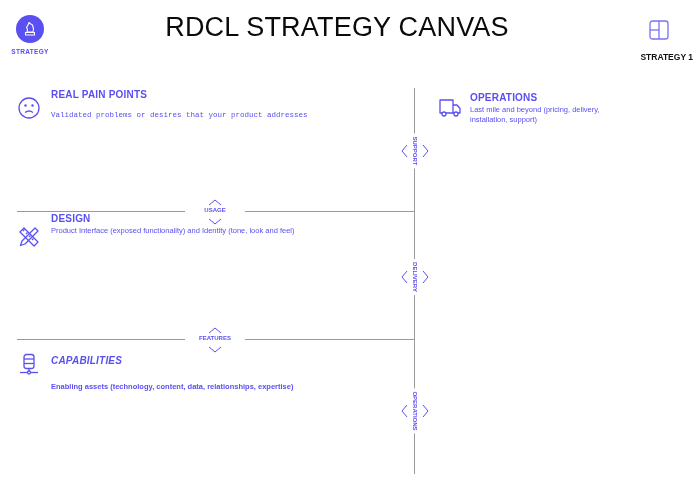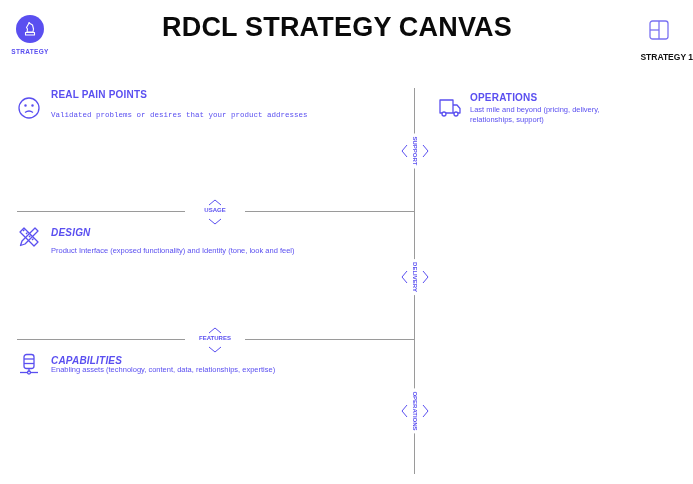--- a/index.html
+++ b/index.html
@@ -5,21 +5,21 @@
   html, body { margin: 0; padding: 0; background: #ffffff; }
   body { width: 693px; height: 484px; position: relative; overflow: hidden;
          font-family: "Liberation Sans", "DejaVu Sans", sans-serif; }
   .abs { position: absolute; }
 
   
   .strategy-badge { left: 16px; top: 15px; width: 28px; height: 28px; border-radius: 50%;
                     background: #5a4ff0; display: flex; align-items: center; justify-content: center; cursor: pointer; }
   .strategy-label { left: 4px; top: 48px; width: 52px; text-align: center; font-size: 6.5px; font-weight: bold;
                     color: #5a4ff0; letter-spacing: 0.3px; }
-  .title { left: 0; width: 674px; top: 12px; text-align: center; font-size: 27px; font-weight: bold;
+  .title { left: 0; width: 674px; top: 12px; text-align: center; font-size: 27px; font-weight: normal;
            color: #0a0a0a; letter-spacing: 0.2px; }
   .subtitle { left: 0; width: 693px; top: 52px; text-align: right; font-size: 8.5px; font-weight: bold; color: #111; }
   .layout-btn { left: 649px; top: 20px; width: 20px; height: 20px; cursor: pointer; }
 
   
   .vline { left: 414px; top: 88px; width: 1px; height: 386px; background: #9a9a9a; }
   .hline { left: 17px; width: 397px; height: 1px; background: #9a9a9a; }
 
   
   .section-icon { width: 24px; height: 24px; }
@@ -76,45 +76,45 @@
 
 <div class="abs section-icon" style="left:438px; top:96px;">
   <svg width="24" height="24" viewBox="0 0 24 24" fill="none" stroke="#5a4ff0" stroke-width="1.3" stroke-linejoin="round">
     <path d="M2 4 H15 V17 H2 Z"></path>
     <path d="M15 9 H19 L22 12.5 V17 H15"></path>
     <circle cx="6" cy="18" r="2" fill="#fff"></circle>
     <circle cx="18" cy="18" r="2" fill="#fff"></circle>
   </svg>
 </div>
 <div class="abs section-title" style="left:470px; top:92px;">OPERATIONS</div>
-<div class="abs section-desc" style="left:470px; top:105px; width:160px;">Last mile and beyond (pricing, delivery, relationships, support)</div>
+<div class="abs section-desc" style="left:470px; top:105px; width:160px;">Last mile and beyond (pricing, delivery, installation, support)</div>
 
 <div class="abs section-icon" style="left:17px; top:225px;">
   <svg width="24" height="24" viewBox="0 0 24 24" fill="none" stroke="#5a4ff0" stroke-width="1.3" stroke-linejoin="round">
     <path d="M3 7 L7 3 L21 17 L17 21 Z"></path>
     <path d="M6 6 L7.5 4.5 M9 9 L10.5 7.5 M12 12 L13.5 10.5 M15 15 L16.5 13.5"></path>
     <path d="M18 3 L21 6 L8 19 L3.5 20.5 L5 16 Z"></path>
   </svg>
 </div>
-<div class="abs section-title" style="left:51px; top:227px;font-style:italic;">DESIGN</div>
-<div class="abs section-desc" style="left:51px; top:246px; width:340px;">Product Interface (exposed functionality) and Identity (tone, look and feel)</div>
+<div class="abs section-title" style="left:51px; top:213px;">DESIGN</div>
+<div class="abs section-desc" style="left:51px; top:226px; width:340px;">Product Interface (exposed functionality) and Identity (tone, look and feel)</div>
 
 <div class="abs section-icon" style="left:17px; top:353px;">
   <svg width="24" height="24" viewBox="0 0 24 24" fill="none" stroke="#5a4ff0" stroke-width="1.3" stroke-linejoin="round">
     <rect x="7" y="1.5" width="10" height="14" rx="2.5"></rect>
     <line x1="7" y1="6" x2="17" y2="6"></line>
     <line x1="7" y1="10.5" x2="17" y2="10.5"></line>
     <line x1="12" y1="15.5" x2="12" y2="18"></line>
     <circle cx="12" cy="19.5" r="1.5"></circle>
     <line x1="3" y1="19.5" x2="10.5" y2="19.5"></line>
     <line x1="13.5" y1="19.5" x2="21" y2="19.5"></line>
   </svg>
 </div>
 <div class="abs section-title" style="left:51px; top:355px;font-style:italic;">CAPABILITIES</div>
-<div class="abs section-desc" style="left:51px; top:365px; width:320px;">Enabling assets (technology, content, data, relationships, expertise)</div>
+<div class="abs section-desc" style="left:51px; top:382px; width:320px;font-weight:bold;">Enabling assets (technology, content, data, relationships, expertise)</div>
 
 <div class="abs h-conn" style="left:185px; top:198px;">
   <svg class="abs" style="left:22px; top:0;" width="16" height="28" viewBox="0 0 16 28" fill="none" stroke="#5a4ff0" stroke-width="1">
     <path d="M2 7 L8 2 L14 7"></path>
     <path d="M2 21 L8 26 L14 21"></path>
   </svg>
   <div class="h-conn-label"><span>USAGE</span></div>
 </div>
 
 <div class="abs h-conn" style="left:185px; top:326px;">

